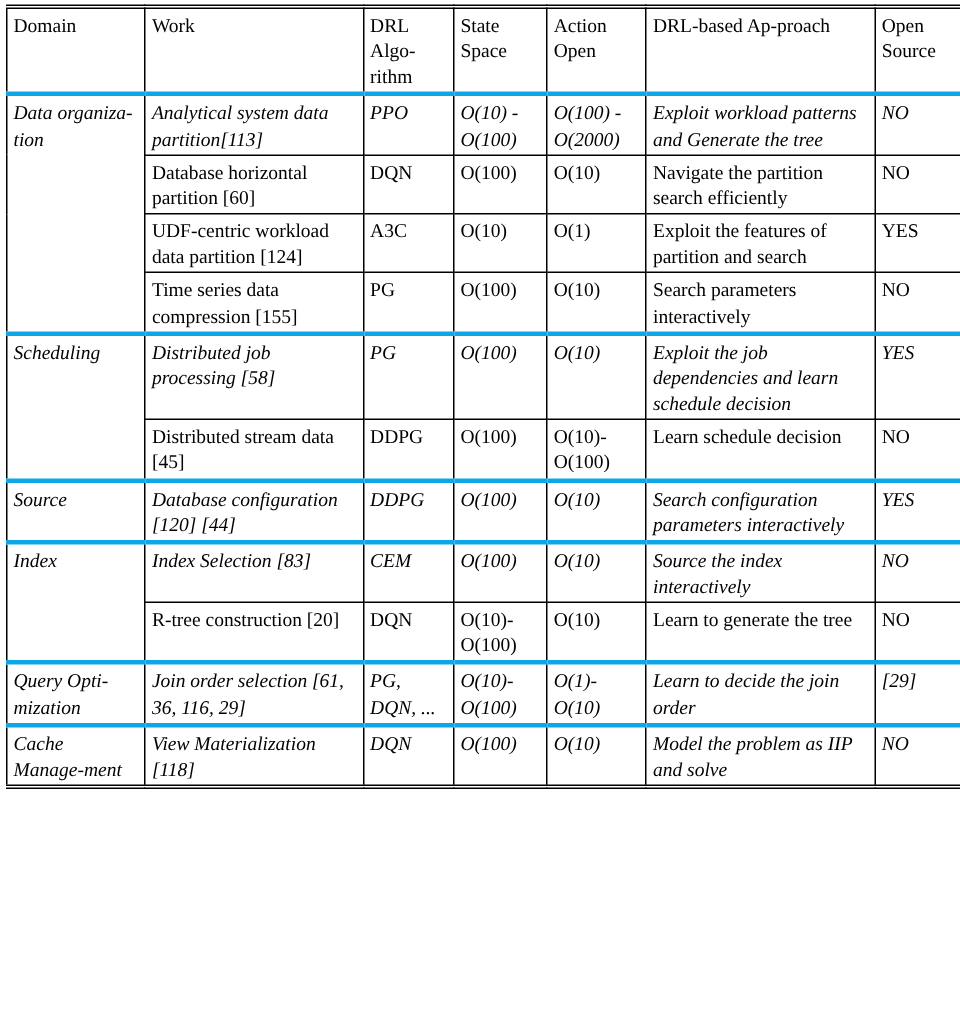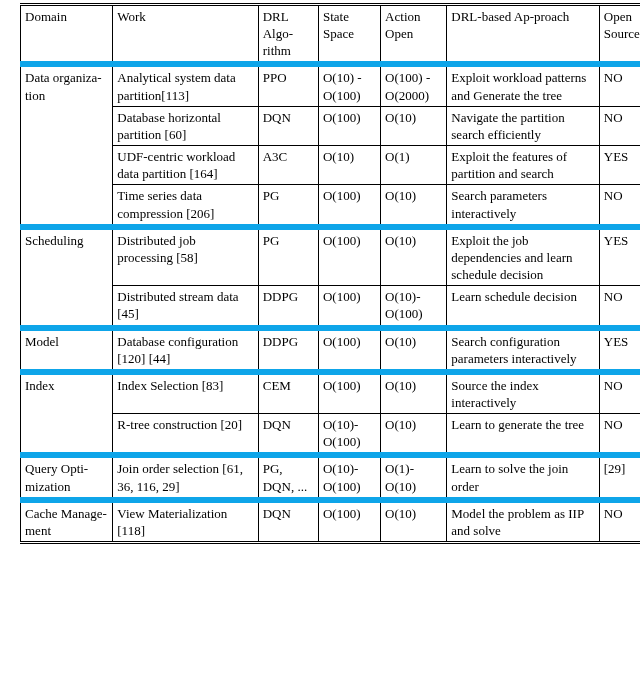--- a/index.html
+++ b/index.html
@@ -12,21 +12,21 @@
     width: 640px;
     height: 687px;
     overflow: hidden;
     font-family: "Liberation Serif", "DejaVu Serif", serif;
     color: #000000;
   }
   #table-wrap {
     width: 640px;
     height: 592px;
     box-sizing: border-box;
-    padding: 3px 0 0 20px;
+    padding: 3px 0 0 4px;
   }
   table.survey {
     border-collapse: collapse;
     table-layout: fixed;
     width: 642px;
     font-size: 13.0px;
     line-height: 1.32;
   }
   table.survey td, table.survey th {
     border: 1px solid #000000;
@@ -54,21 +54,21 @@
   col.c-action   { width: 66px; }
   col.c-approach { width: 152px; }
   col.c-open     { width: 62px; }
 
   td.domain-cell { vertical-align: top; }
   .cell-justify {
     text-align: justify;
     text-align-last: left;
   }
   
-  tr.group-start > td { border-top: 6px solid #0ea5e9; }
+  tr.group-start > td { border-top: 3px solid #0ea5e9; font-style: italic; }
 </style>
 </head>
 <body>
 
 <div id="table-wrap">
   <table class="survey">
     <colgroup>
       <col class="c-domain">
         <col class="c-work">
         <col class="c-algo">
@@ -100,29 +100,29 @@
         </tr>
         <tr>
           <td class="cell-justify">Database horizontal partition [60]</td>
           <td>DQN</td>
           <td>O(100)</td>
           <td>O(10)</td>
           <td class="cell-justify">Navigate the partition search efficiently</td>
           <td>NO</td>
         </tr>
         <tr>
-          <td class="cell-justify">UDF-centric workload data partition [164]</td>
+          <td class="cell-justify">UDF-centric workload data partition [124]</td>
           <td>A3C</td>
           <td>O(10)</td>
           <td>O(1)</td>
           <td class="cell-justify">Exploit the features of partition and search</td>
           <td>YES</td>
         </tr>
         <tr>
-          <td class="cell-justify">Time series data compression [206]</td>
+          <td class="cell-justify">Time series data compression [155]</td>
           <td>PG</td>
           <td>O(100)</td>
           <td>O(10)</td>
           <td class="cell-justify">Search parameters interactively</td>
           <td>NO</td>
         </tr>
         <tr class="group-start">
           <td class="domain-cell" rowspan="2">Scheduling</td>
           <td class="cell-justify">Distributed job processing [58]</td>
           <td>PG</td>
@@ -133,21 +133,21 @@
         </tr>
         <tr>
           <td class="cell-justify">Distributed stream data [45]</td>
           <td>DDPG</td>
           <td>O(100)</td>
           <td>O(10)-O(100)</td>
           <td class="cell-justify">Learn schedule decision</td>
           <td>NO</td>
         </tr>
         <tr class="group-start">
-          <td class="domain-cell" rowspan="1">Model</td>
+          <td class="domain-cell" rowspan="1">Source</td>
           <td class="cell-justify">Database configuration [120] [44]</td>
           <td>DDPG</td>
           <td>O(100)</td>
           <td>O(10)</td>
           <td class="cell-justify">Search configuration parameters interactively</td>
           <td>YES</td>
         </tr>
         <tr class="group-start">
           <td class="domain-cell" rowspan="2">Index</td>
           <td class="cell-justify">Index Selection [83]</td>
@@ -164,21 +164,21 @@
           <td>O(10)</td>
           <td class="cell-justify">Learn to generate the tree</td>
           <td>NO</td>
         </tr>
         <tr class="group-start">
           <td class="domain-cell" rowspan="1">Query Opti-mization</td>
           <td class="cell-justify">Join order selection [61, 36, 116, 29]</td>
           <td>PG, DQN, ...</td>
           <td>O(10)-O(100)</td>
           <td>O(1)-O(10)</td>
-          <td class="cell-justify">Learn to solve the join order</td>
+          <td class="cell-justify">Learn to decide the join order</td>
           <td>[29]</td>
         </tr>
         <tr class="group-start">
           <td class="domain-cell" rowspan="1">Cache Manage-ment</td>
           <td class="cell-justify">View Materialization [118]</td>
           <td>DQN</td>
           <td>O(100)</td>
           <td>O(10)</td>
           <td class="cell-justify">Model the problem as IIP and solve</td>
           <td>NO</td>

